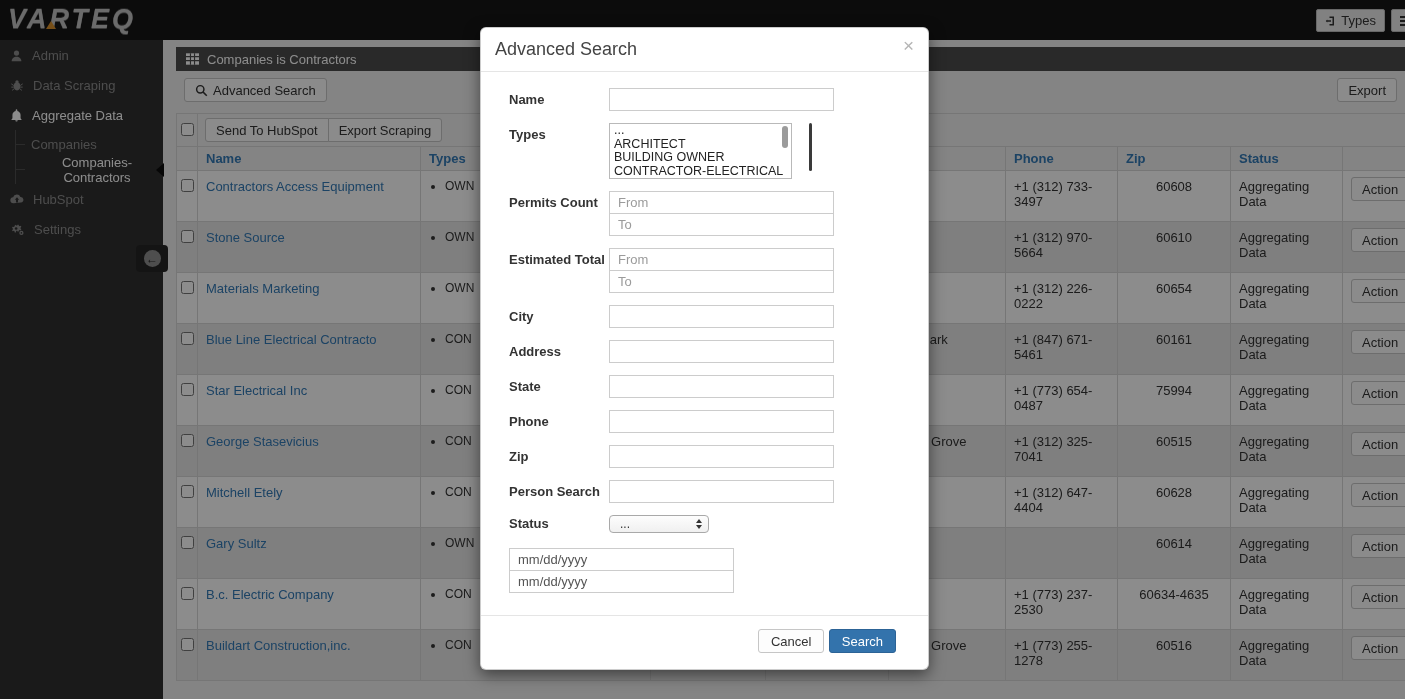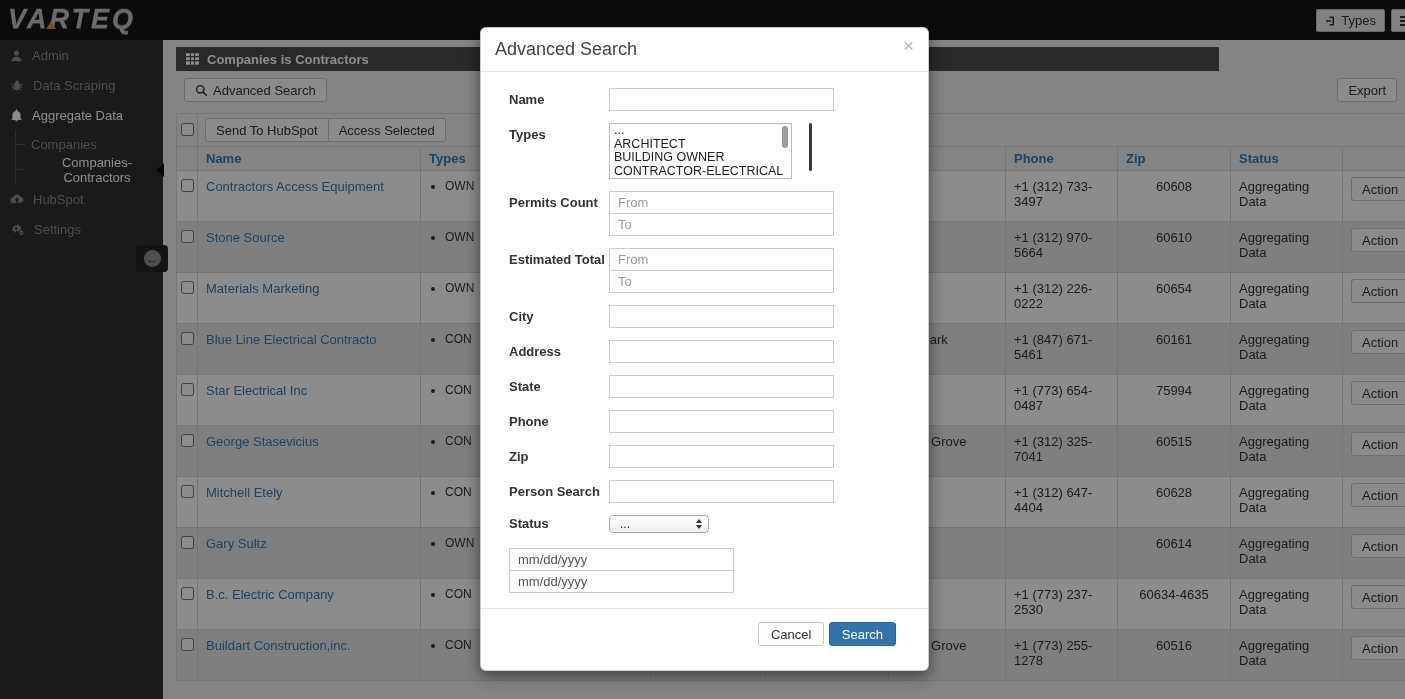--- a/index.html
+++ b/index.html
@@ -36,22 +36,22 @@
                   border-top:7px solid transparent; border-bottom:7px solid transparent;
                   border-right:8px solid #0c0c0c; }
   .collapse-toggle { position:absolute; left:136px; top:205px; width:32px; height:27px; background:#262626;
                      border-radius:4px; display:flex; align-items:center; justify-content:center; cursor:pointer; z-index:6;}
   .collapse-circle { width:17px; height:17px; border-radius:50%; background:#8f8f8f; color:#262626;
                      font-size:12px; font-weight:bold; display:flex; align-items:center; justify-content:center; }
 
   
   .main { position:absolute; top:40px; left:163px; width:1242px; height:659px; background:#f0f0f0;
           padding:7px 0 0 13px; overflow:hidden; }
-  .panel-heading { width:1043px; height:24px; background:#4c4c4c; color:#fff; font-size:13px;
-                   display:flex; align-items:center; gap:8px; padding:0 10px;font-weight:bold; }
+  .panel-heading { width:1229px; height:24px; background:#4c4c4c; color:#fff; font-size:13px;
+                   display:flex; align-items:center; gap:8px; padding:0 10px; }
   .panel-toolbar { width:1229px; height:42px; padding-top:7px; position:relative; }
   .btn { background:#fdfdfd; border:1px solid #c6c6c6; border-radius:3px; font-size:13px; color:#333;
          height:24px; display:inline-flex; align-items:center; gap:5px; padding:0 10px; cursor:pointer; }
   .adv-btn { margin-left:8px; }
   .export-btn { position:absolute; right:8px; top:7px; }
 
   table.data { border-collapse:collapse; table-layout:fixed; width:1229px; background:transparent; }
   table.data td, table.data th { border:1px solid #d8d8d8; vertical-align:top; }
   tr.toolbar-row td { padding:4px 2px; }
   tr.toolbar-row .btn-group { display:flex; margin-left:5px; }
@@ -97,21 +97,21 @@
   .scroll-line { position:absolute; left:200px; top:0; width:3px; height:48px; background:#3a3a3a; border-radius:2px; }
   .select { width:100px; height:18px; border:1px solid #a9a9a9; border-radius:4px;
             background:linear-gradient(#fdfdfd,#f0f0f0); display:flex; align-items:center;
             padding:0 6px 0 10px; font-size:12px; color:#333; cursor:pointer; }
   .select .sel-val { flex:1; }
   .sel-arrows { display:flex; flex-direction:column; gap:2px; align-items:center; }
   .sel-arrows .up { width:0; height:0; border-left:3px solid transparent; border-right:3px solid transparent;
                     border-bottom:4px solid #333; }
   .sel-arrows .down { width:0; height:0; border-left:3px solid transparent; border-right:3px solid transparent;
                       border-top:4px solid #333; }
-  .modal-footer { border-top:1px solid #e5e5e5; padding:13px 32px 24px 14px; text-align:right; margin-top:11px; }
+  .modal-footer { border-top:1px solid #e5e5e5; padding:13px 32px 16px 14px; text-align:right; margin-top:18px; }
   .cancel-btn { height:24px; padding:0 12px; }
   .search-btn { height:24px; padding:0 12px; background:#3373ac; border:1px solid #2c6396; color:#fff;
                 border-radius:3px; font-size:13px; cursor:pointer; }
 </style>
 </head>
 <body>
 
 <div class="topbar">
   <div class="logo">VARTEQ</div>
   <div class="logo-tri"></div>
@@ -220,21 +220,21 @@
     </colgroup>
     <tbody>
       <tr class="toolbar-row">
         <td class="cb"><input type="checkbox" style=""></td>
         <td colspan="9">
           <div class="btn-group">
             <button class="btn">
                 <span>Send To HubSpot</span>
               </button>
             <button class="btn">
-                <span>Access Selected</span>
+                <span>Export Scraping</span>
               </button>
           </div>
         </td>
       </tr>
       <tr class="head-row">
         <th class="cb"></th>
         <th>Name</th>
         <th>Types</th>
         <th></th>
         <th></th>

